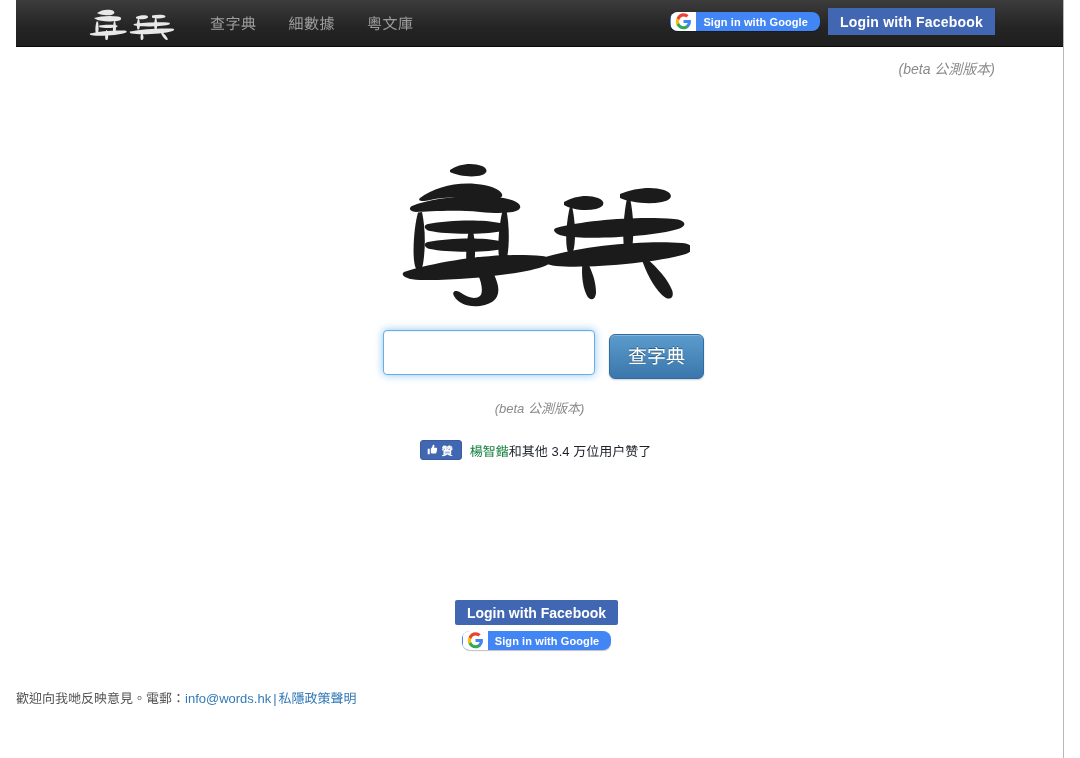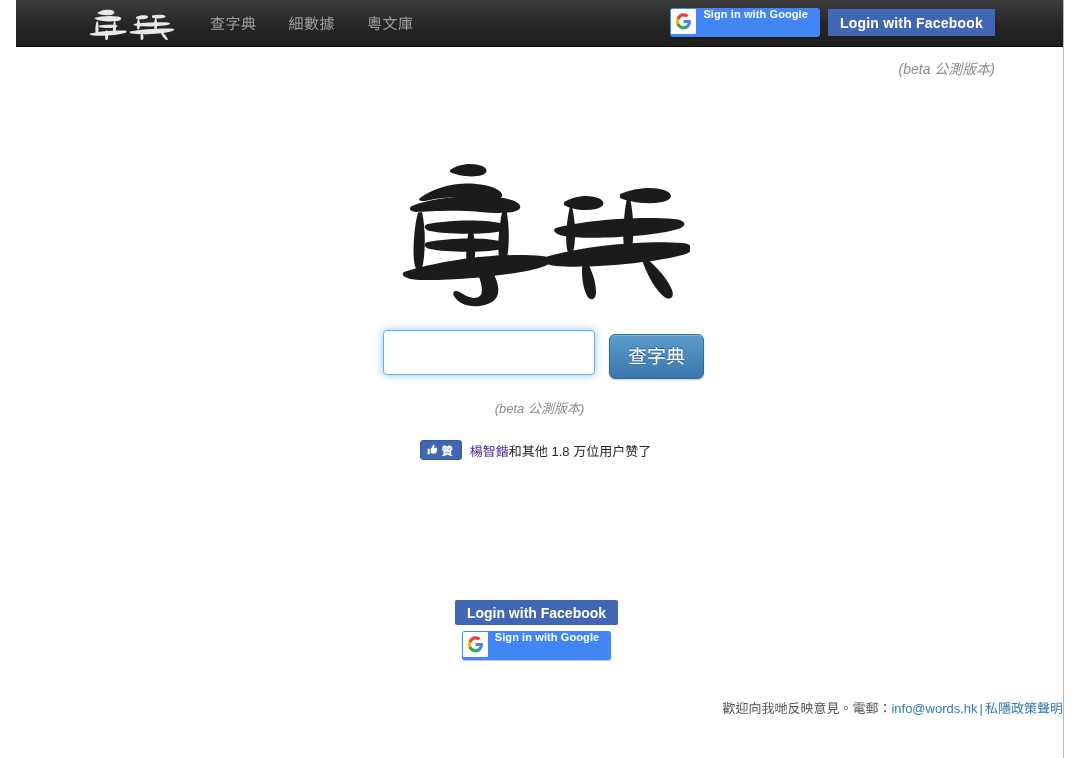--- a/index.html
+++ b/index.html
@@ -72,24 +72,24 @@
   .nav-right {
     position: absolute;
     right: 68px;
     top: 8px;
     display: flex;
     align-items: center;
     gap: 0px;
   }
   .gbtn {
     display: flex;
-    align-items: flex-start;
+    align-items: center;
     background: #4285f4;
-    border-radius: 3px;
-    height: 29px;
+    border-radius: 8px;
+    height: 19px;
     padding: 0;
     border: none;
     cursor: pointer;
     overflow: hidden;
     box-shadow: 0 1px 1px rgba(0,0,0,.25);
   }
   .gbtn .gicon {
     width: 25px; height: 25px;
     background: #fff;
     margin: 1px;
@@ -208,21 +208,21 @@
     cursor: pointer;
     border: 1px solid #3b5c9f;
   }
   .fb-like-btn .thumb { font-size: 11px; line-height: 1; }
   .fb-like-text {
     margin-left: 8px;
     font-size: 13px;
     color: #1d2129;
     white-space: nowrap;
   }
-  .fb-like-text .fb-name { color: #4c1d95; }
+  .fb-like-text .fb-name { color: #15803d; }
 
   
   .bottom-logins {
     margin-top: 140px;
     display: flex;
     flex-direction: column;
     align-items: center;
     gap: 6px;
     padding-right: 6px;
   }
@@ -235,21 +235,21 @@
     font-weight: bold;
     padding: 0 12px;
     cursor: pointer;
     border-radius: 2px;
     white-space: nowrap;
   }
 
   
   .footer {
     margin-top: 38px;
-    text-align: right;
+    text-align: left;
     font-size: 13px;
     color: #555;
   }
   .footer a {
     color: #337ab7;
     text-decoration: none;
   }
   .footer .sep { color: #337ab7; padding: 0 2px; }
 </style>
 </head>
@@ -351,21 +351,21 @@
   <div class="fb-like">
     <div class="fb-like-btn">
       <span class="thumb">
         <svg width="11" height="11" viewBox="0 0 16 16">
           <path fill="#ffffff" d="M1 7h3v8H1V7zm4.5 0c1-1.2 2.2-2.6 2.6-4 .3-1.1.2-2 1.1-2 .9 0 1.6.7 1.6 1.9 0 .9-.4 1.8-.7 2.6h3.2c.8 0 1.4.6 1.4 1.3 0 .4-.2.7-.4 1 .3.3.4.6.4 1 0 .5-.3.9-.6 1.1.1.2.2.5.2.8 0 .5-.3.9-.7 1.1 0 .2.1.4.1.6 0 .8-.6 1.5-1.5 1.5H7.6c-.8 0-1.6-.3-2.1-.7V7z"></path>
         </svg>
       </span>
       <span>贊</span>
     </div>
     <div class="fb-like-text">
-      <span class="fb-name">楊智鍇</span><span>和其他 1.8 万位用户赞了</span>
+      <span class="fb-name">楊智鍇</span><span>和其他 3.4 万位用户赞了</span>
     </div>
   </div>
 
   <div class="bottom-logins">
     <button class="fbbtn-lg">Login with Facebook</button>
     <div class="gbtn">
       <span class="gicon">
         <svg width="17" height="17" viewBox="0 0 48 48">
           <path fill="#4285F4" d="M45 24c0-1.6-.15-3.1-.4-4.5H24v8.5h11.8c-.5 2.7-2 5-4.3 6.6v5.5h7c4.1-3.8 6.5-9.4 6.5-16.1z"></path>
           <path fill="#34A853" d="M24 46c5.8 0 10.7-1.9 14.3-5.2l-7-5.5c-1.9 1.3-4.4 2.1-7.3 2.1-5.6 0-10.4-3.8-12.1-8.9H4.7v5.6C8.3 41.3 15.6 46 24 46z"></path>

